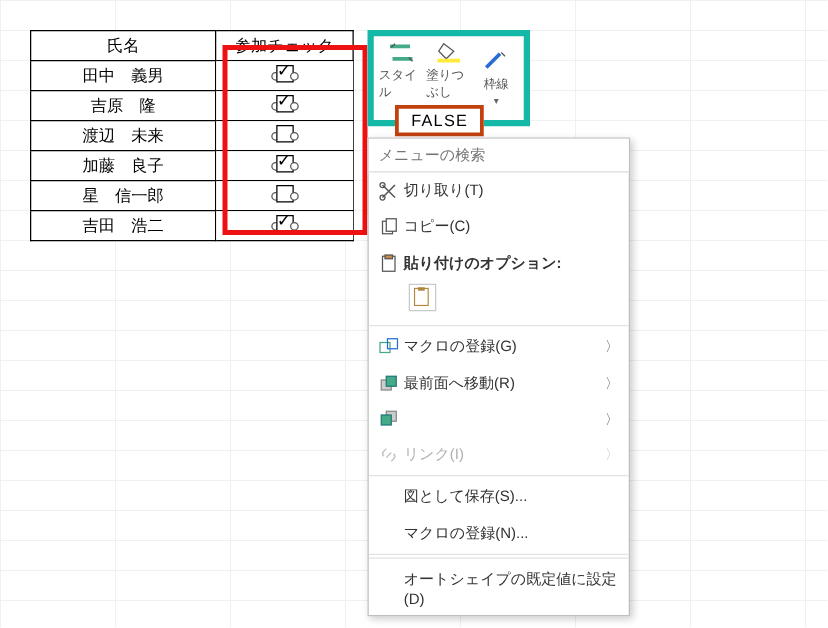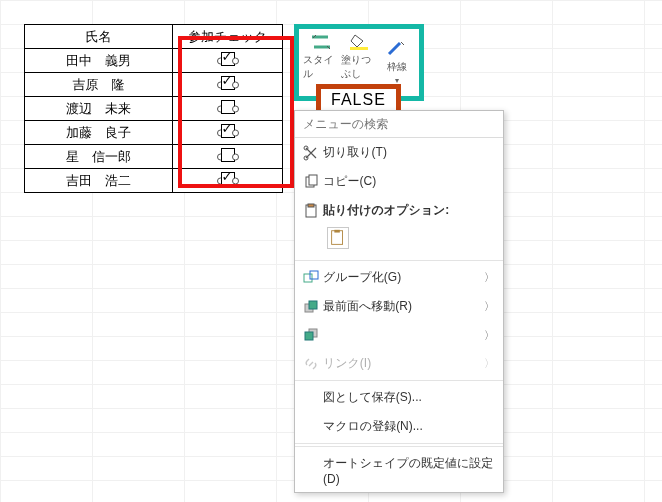--- a/index.html
+++ b/index.html
@@ -93,23 +93,23 @@
     padding: 2px 0;
   }
   .tb-btn .glyph { width: 22px; height: 18px; }
   .tb-btn .dd { font-size: 8px; color: #666; }
 
   
   .cell-display {
     position: absolute;
     left: 316px;
     top: 84px;
-    border: 5px solid #c2410c;
+    border: 3px solid #c2410c;
     padding: 2px 10px;
-    font-size: 16px;
+    font-size: 13px;
     background: #fff;
     letter-spacing: 1px;
   }
 
   
   .menu {
     position: absolute;
     left: 294px;
     top: 110px;
     width: 210px;
@@ -277,21 +277,21 @@
 
   <div class="sep"></div>
 
   <div class="item">
     <span class="ic">
       <svg viewBox="0 0 16 16">
           <rect x="1" y="4" width="8" height="8" fill="none" stroke="#4a8"></rect>
           <rect x="7" y="1" width="8" height="8" fill="none" stroke="#2b6cd4"></rect>
         </svg>
     </span>
-    <span>グループ化(G)</span>
+    <span>マクロの登録(G)</span>
     <span class="arrow">〉</span>
   </div>
 
   <div class="item">
     <span class="ic">
       <svg viewBox="0 0 16 16">
           <rect x="2" y="5" width="8" height="8" fill="#ccc" stroke="#888"></rect>
           <rect x="6" y="2" width="8" height="8" fill="#4a8" stroke="#277"></rect>
         </svg>
     </span>

